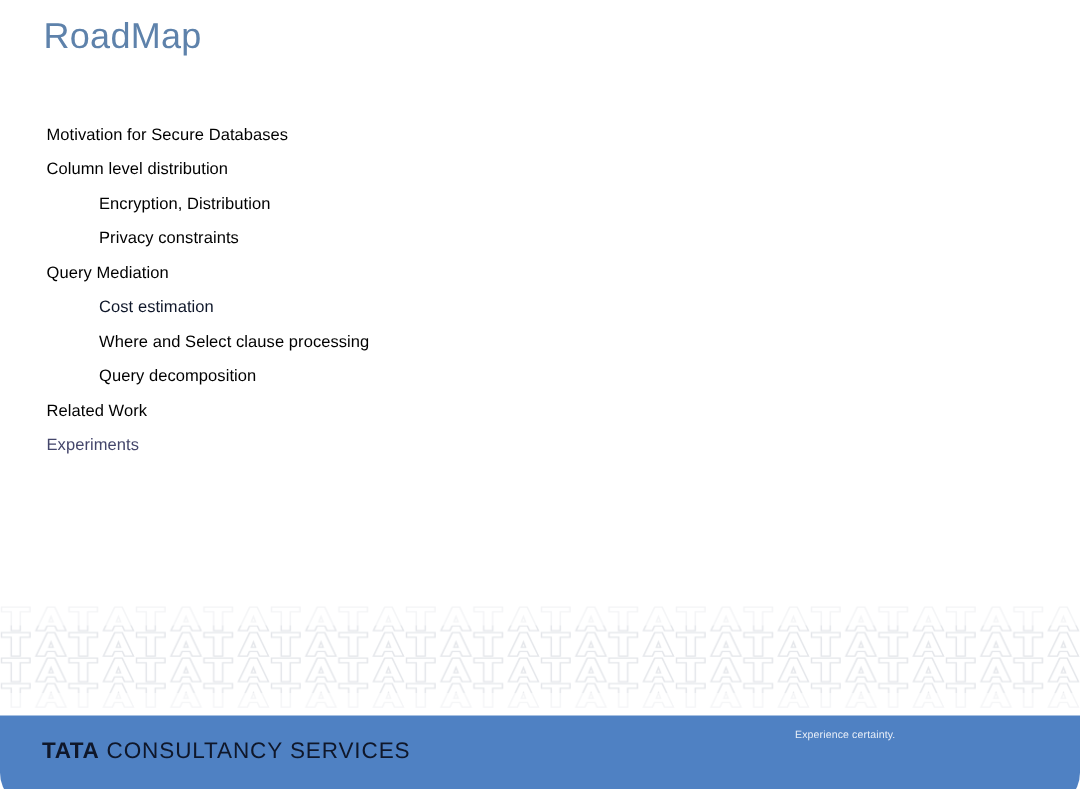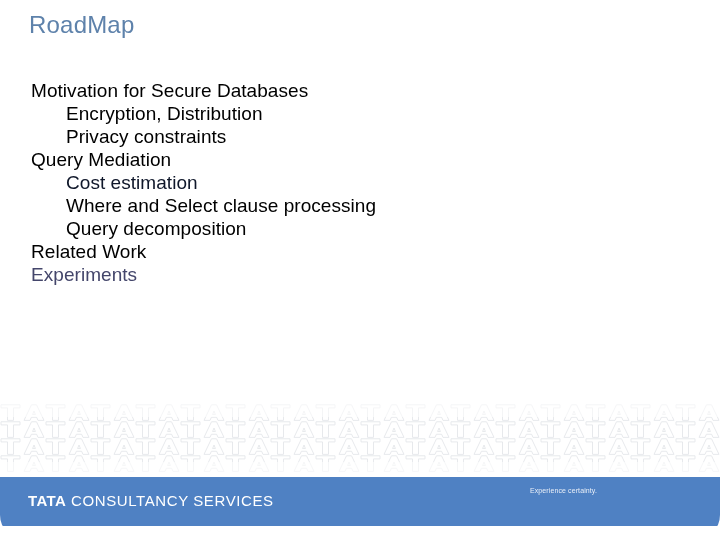--- a/index.html
+++ b/index.html
@@ -32,21 +32,21 @@
   }
 
   
   #body-list {
     position: absolute;
     left: 31px;
     top: 79px;
     width: 620px;
   }
   .line {
-    font-size: 19px;
+    font-size: 11px;
     line-height: 23px;
     color: #000000;
     white-space: nowrap;
     letter-spacing: 0.05px;
   }
   .lvl1 { margin-left: 0px; }
   .lvl2 { margin-left: 35px; }
 
   
   #watermark {
@@ -68,21 +68,21 @@
     width: 720px;
     height: 49px;
     background: #4f81c3;
   }
   #tcs-logo {
     position: absolute;
     left: 28px;
     top: 14px;
     font-size: 15px;
     line-height: 20px;
-    color: #ffffff;
+    color: #0f172a;
     letter-spacing: 0.6px;
     white-space: nowrap;
   }
   #tcs-logo .tata {
     font-weight: bold;
     letter-spacing: 0.4px;
   }
   #tcs-logo .cs {
     font-weight: normal;
   }
@@ -109,20 +109,21 @@
 </style>
 </head>
 <body>
 
 <div id="slide">
 
   <div id="title">RoadMap</div>
 
   <div id="body-list">
       <div class="line lvl1" style="color: rgb(0, 0, 0);">Motivation for Secure Databases</div>
+      <div class="line lvl1" style="color: rgb(0, 0, 0);">Column level distribution</div>
       <div class="line lvl2" style="color: rgb(0, 0, 0);">Encryption, Distribution</div>
       <div class="line lvl2" style="color: rgb(0, 0, 0);">Privacy constraints</div>
       <div class="line lvl1" style="color: #000000;">Query Mediation</div>
       <div class="line lvl2" style="color: #0f172a;">Cost estimation</div>
       <div class="line lvl2" style="color: rgb(0, 0, 0);">Where and Select clause processing</div>
       <div class="line lvl2" style="color: rgb(0, 0, 0);">Query decomposition</div>
       <div class="line lvl1" style="color: rgb(0, 0, 0);">Related Work</div>
       <div class="line lvl1" style="color: rgb(68, 70, 107);">Experiments</div>
     </div>
 

